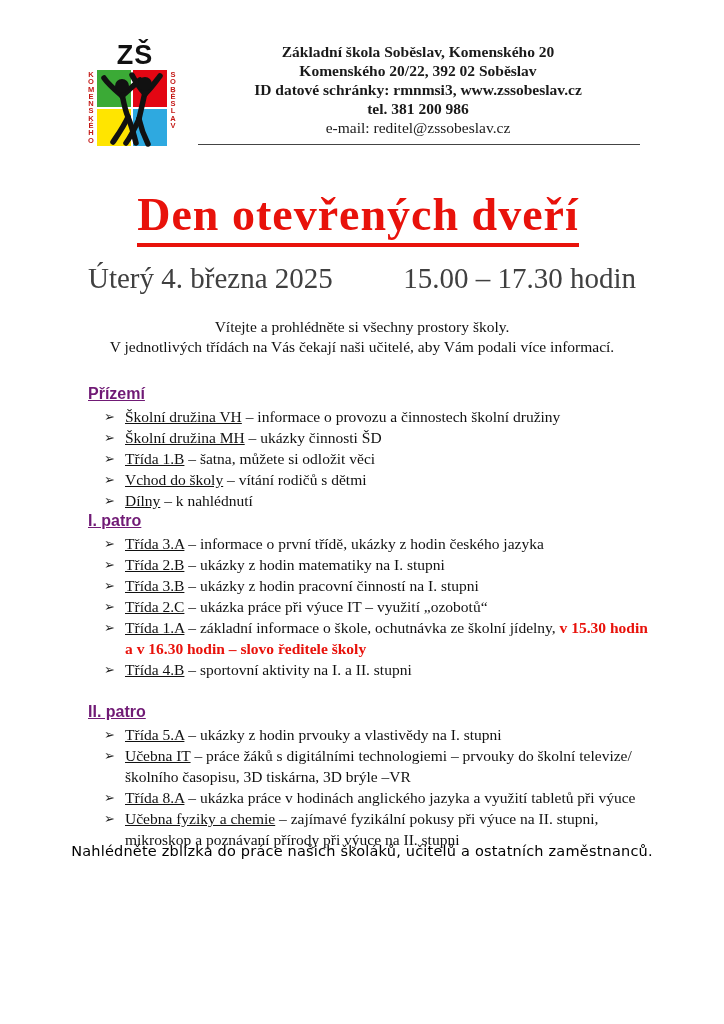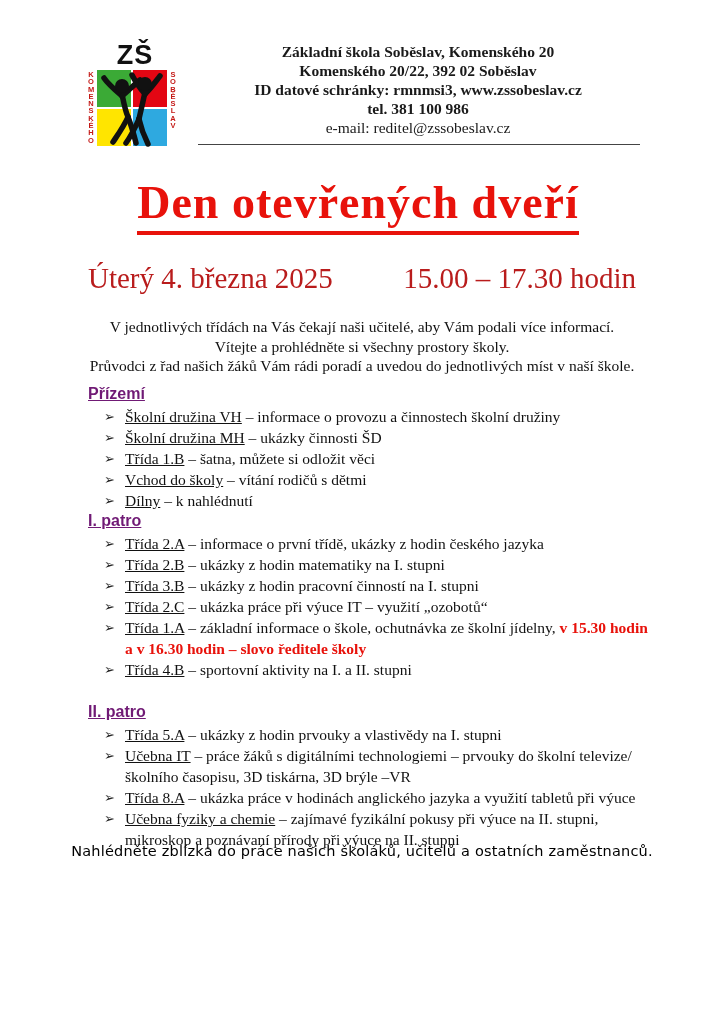--- a/index.html
+++ b/index.html
@@ -24,27 +24,27 @@
   .sq.bl{background:var(--logo-yellow);}
   .sq.br{background:var(--logo-blue);}
   .figures{position:absolute;left:0;top:0;width:70px;height:78px;}
 
   .school-info{flex:1;text-align:center;font-size:15.5px;line-height:19px;padding-top:2px;}
   .school-info .b{font-weight:bold;}
 
   .separator{position:absolute;top:144px;left:198px;width:442px;border-top:1.5px solid #444;}
 
   
-  .title{position:absolute;top:176px;left:0;right:8px;text-align:center;margin:0;
+  .title{position:absolute;top:176px;left:0;right:8px;text-align:center;margin:12px;
          font-size:46px;font-weight:bold;color:var(--accent);letter-spacing:1px;}
   .title-u{border-bottom:4px solid var(--accent);padding-bottom:3px;}
 
   
   .daterow{position:absolute;top:262px;left:88px;right:88px;display:flex;
-           justify-content:space-between;font-size:29px;color:#b91c1c;}
+           justify-content:space-between;font-size:29px;color:#404040;}
 
   
   .intro{position:absolute;top:317px;left:0;right:0;text-align:center;
          font-size:15.5px;line-height:19.5px;color:#111;}
 
   
   .sections{position:absolute;top:384px;left:88px;right:68px;}
   .section + .section{}
   .section:nth-of-type(3){margin-top:22px;}
   .sec-head{font-family:"Liberation Sans",sans-serif;font-weight:bold;font-size:16px;
@@ -111,55 +111,54 @@
             <div>L</div>
             <div>A</div>
             <div>V</div>
           </div>
       </div>
     </div>
     <div class="school-info">
         <div class="b">Základní škola Soběslav, Komenského 20</div>
         <div class="b">Komenského 20/22, 392 02 Soběslav</div>
         <div class="b">ID datové schránky: rmnmsi3, www.zssobeslav.cz</div>
-        <div class="b">tel. 381 100 986</div>
+        <div class="b">tel. 381 200 986</div>
         <div class="">e-mail: reditel@zssobeslav.cz</div>
       </div>
   </div>
 
   <div class="separator"></div>
 
   <h1 class="title"><span class="title-u">Den otevřených dveří</span></h1>
 
   <div class="daterow">
     <span>Úterý 4. března 2025</span>
     <span>15.00 – 17.30 hodin</span>
   </div>
 
   <div class="intro">
+      <div>Vítejte a prohlédněte si všechny prostory školy.</div>
       <div>V jednotlivých třídách na Vás čekají naši učitelé, aby Vám podali více informací.</div>
-      <div>Vítejte a prohlédněte si všechny prostory školy.</div>
-      <div>Průvodci z řad našich žáků Vám rádi poradí a uvedou do jednotlivých míst v naší škole.</div>
     </div>
 
   <div class="sections">
       <div class="section">
         <div class="sec-head">Přízemí</div>
         <ul class="sec-list">
           <li><span class="blt">➢</span><span class="place">Školní družina VH</span><span> – informace o provozu a činnostech školní družiny</span></li>
           <li><span class="blt">➢</span><span class="place">Školní družina MH</span><span> – ukázky činnosti ŠD</span></li>
           <li><span class="blt">➢</span><span class="place">Třída 1.B</span><span> – šatna, můžete si odložit věci</span></li>
           <li><span class="blt">➢</span><span class="place">Vchod do školy</span><span> – vítání rodičů s dětmi</span></li>
           <li><span class="blt">➢</span><span class="place">Dílny</span><span> – k nahlédnutí</span></li>
         </ul>
       </div>
       <div class="section">
         <div class="sec-head">I. patro</div>
         <ul class="sec-list">
-          <li><span class="blt">➢</span><span class="place">Třída 2.A</span><span> – informace o první třídě, ukázky z hodin českého jazyka</span></li>
+          <li><span class="blt">➢</span><span class="place">Třída 3.A</span><span> – informace o první třídě, ukázky z hodin českého jazyka</span></li>
           <li><span class="blt">➢</span><span class="place">Třída 2.B</span><span> – ukázky z hodin matematiky na I. stupni</span></li>
           <li><span class="blt">➢</span><span class="place">Třída 3.B</span><span> – ukázky z hodin pracovní činností na I. stupni</span></li>
           <li><span class="blt">➢</span><span class="place">Třída 2.C</span><span> – ukázka práce při výuce IT – využití „ozobotů“</span></li>
           <li><span class="blt">➢</span><span class="place">Třída 1.A</span><span> – základní informace o škole, ochutnávka ze školní jídelny, </span><span class="hl">v 15.30 hodin a v 16.30 hodin – slovo ředitele školy</span></li>
           <li><span class="blt">➢</span><span class="place">Třída 4.B</span><span> – sportovní aktivity na I. a II. stupni</span></li>
         </ul>
       </div>
       <div class="section">
         <div class="sec-head">II. patro</div>
         <ul class="sec-list">

